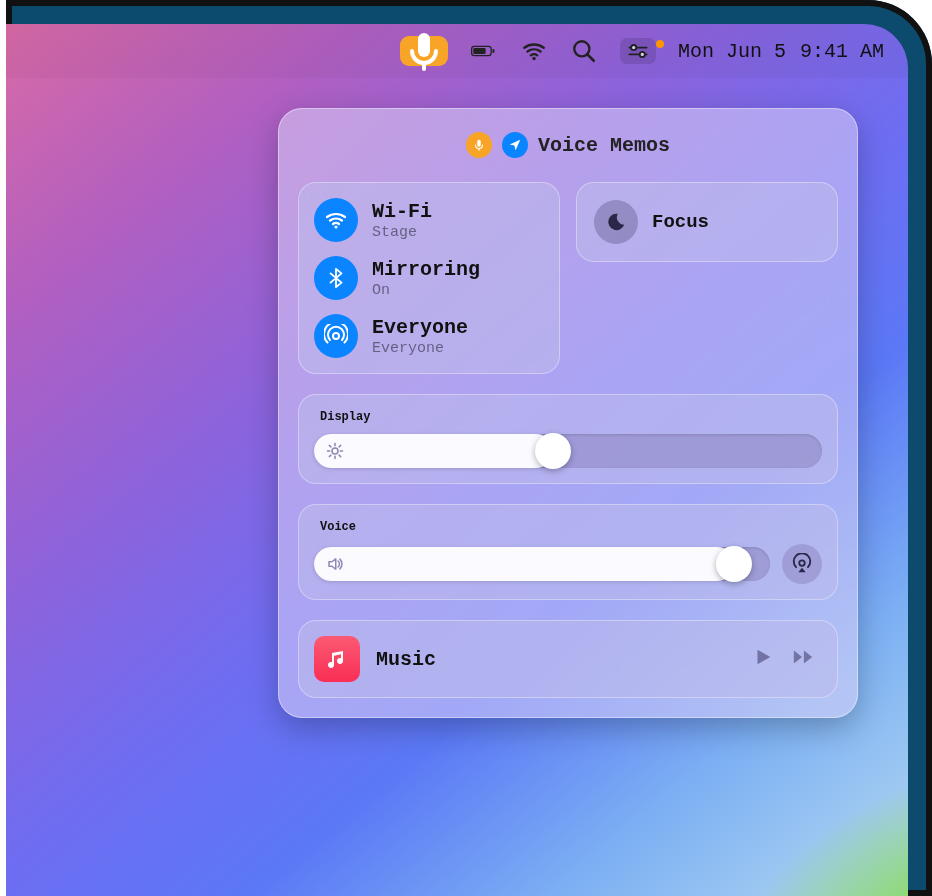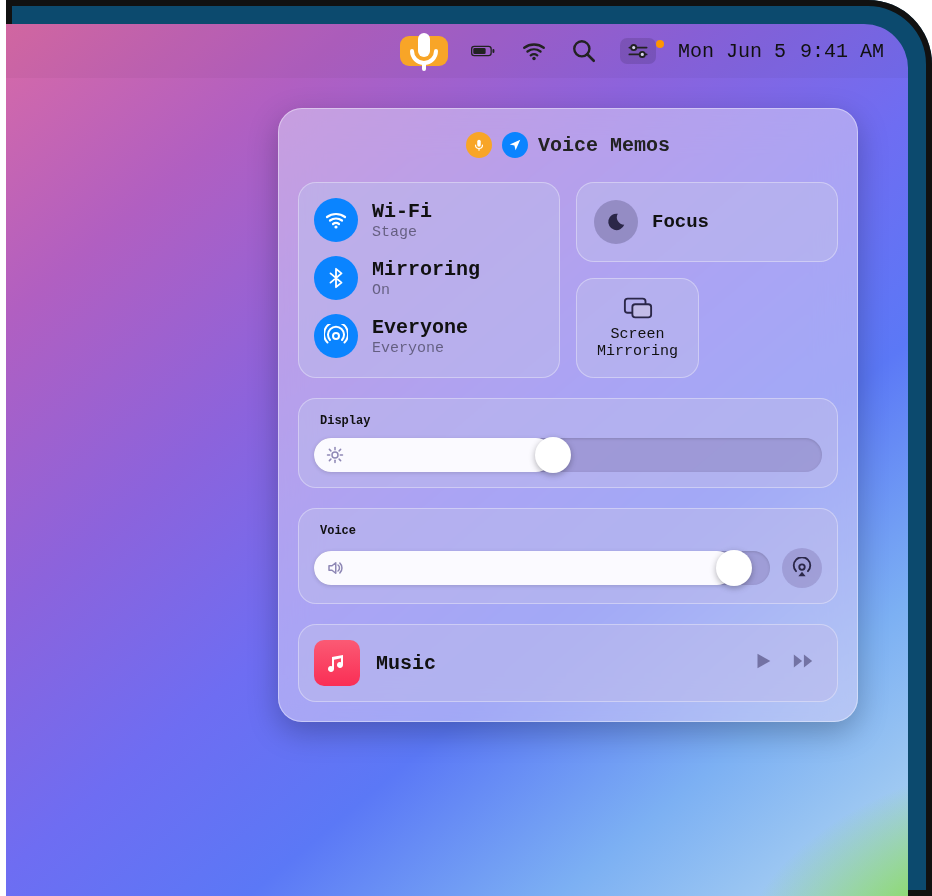--- a/index.html
+++ b/index.html
@@ -222,30 +222,20 @@
           <div class="right-col">
             <div class="tile focus-tile">
               <div class="focus-ico">
                 <svg viewBox="0 0 24 24" width="22" height="22">
                     <path d="M14 3a9 9 0 1 0 7 12 8 8 0 0 1-7-12z" fill="#2b2748"></path>
                   </svg>
               </div>
               <div class="focus-lbl">Focus</div>
             </div>
             <div class="two-square">
-              <div class="tile sq">
-                <svg viewBox="0 0 32 24">
-                    <g fill="none" stroke="#2b2748" stroke-width="2">
-                      <rect x="2" y="2" width="22" height="15" rx="3"></rect>
-                      <rect x="10" y="8" width="20" height="14" rx="3" fill="#c3bce8"></rect>
-                    </g>
-                  </svg>
-                <div class="lbl" style="white-space:pre-line">Screen
-Mirroring</div>
-              </div>
             </div>
           </div>
         </div>
 
         <div class="tile slider-tile">
           <div class="cap">Display</div>
           <div class="slider-wrap">
             <div class="slider">
               <div class="fill" id="disp-fill" style="width: 47%;">
                 <svg viewBox="0 0 24 24" width="18" height="18">

